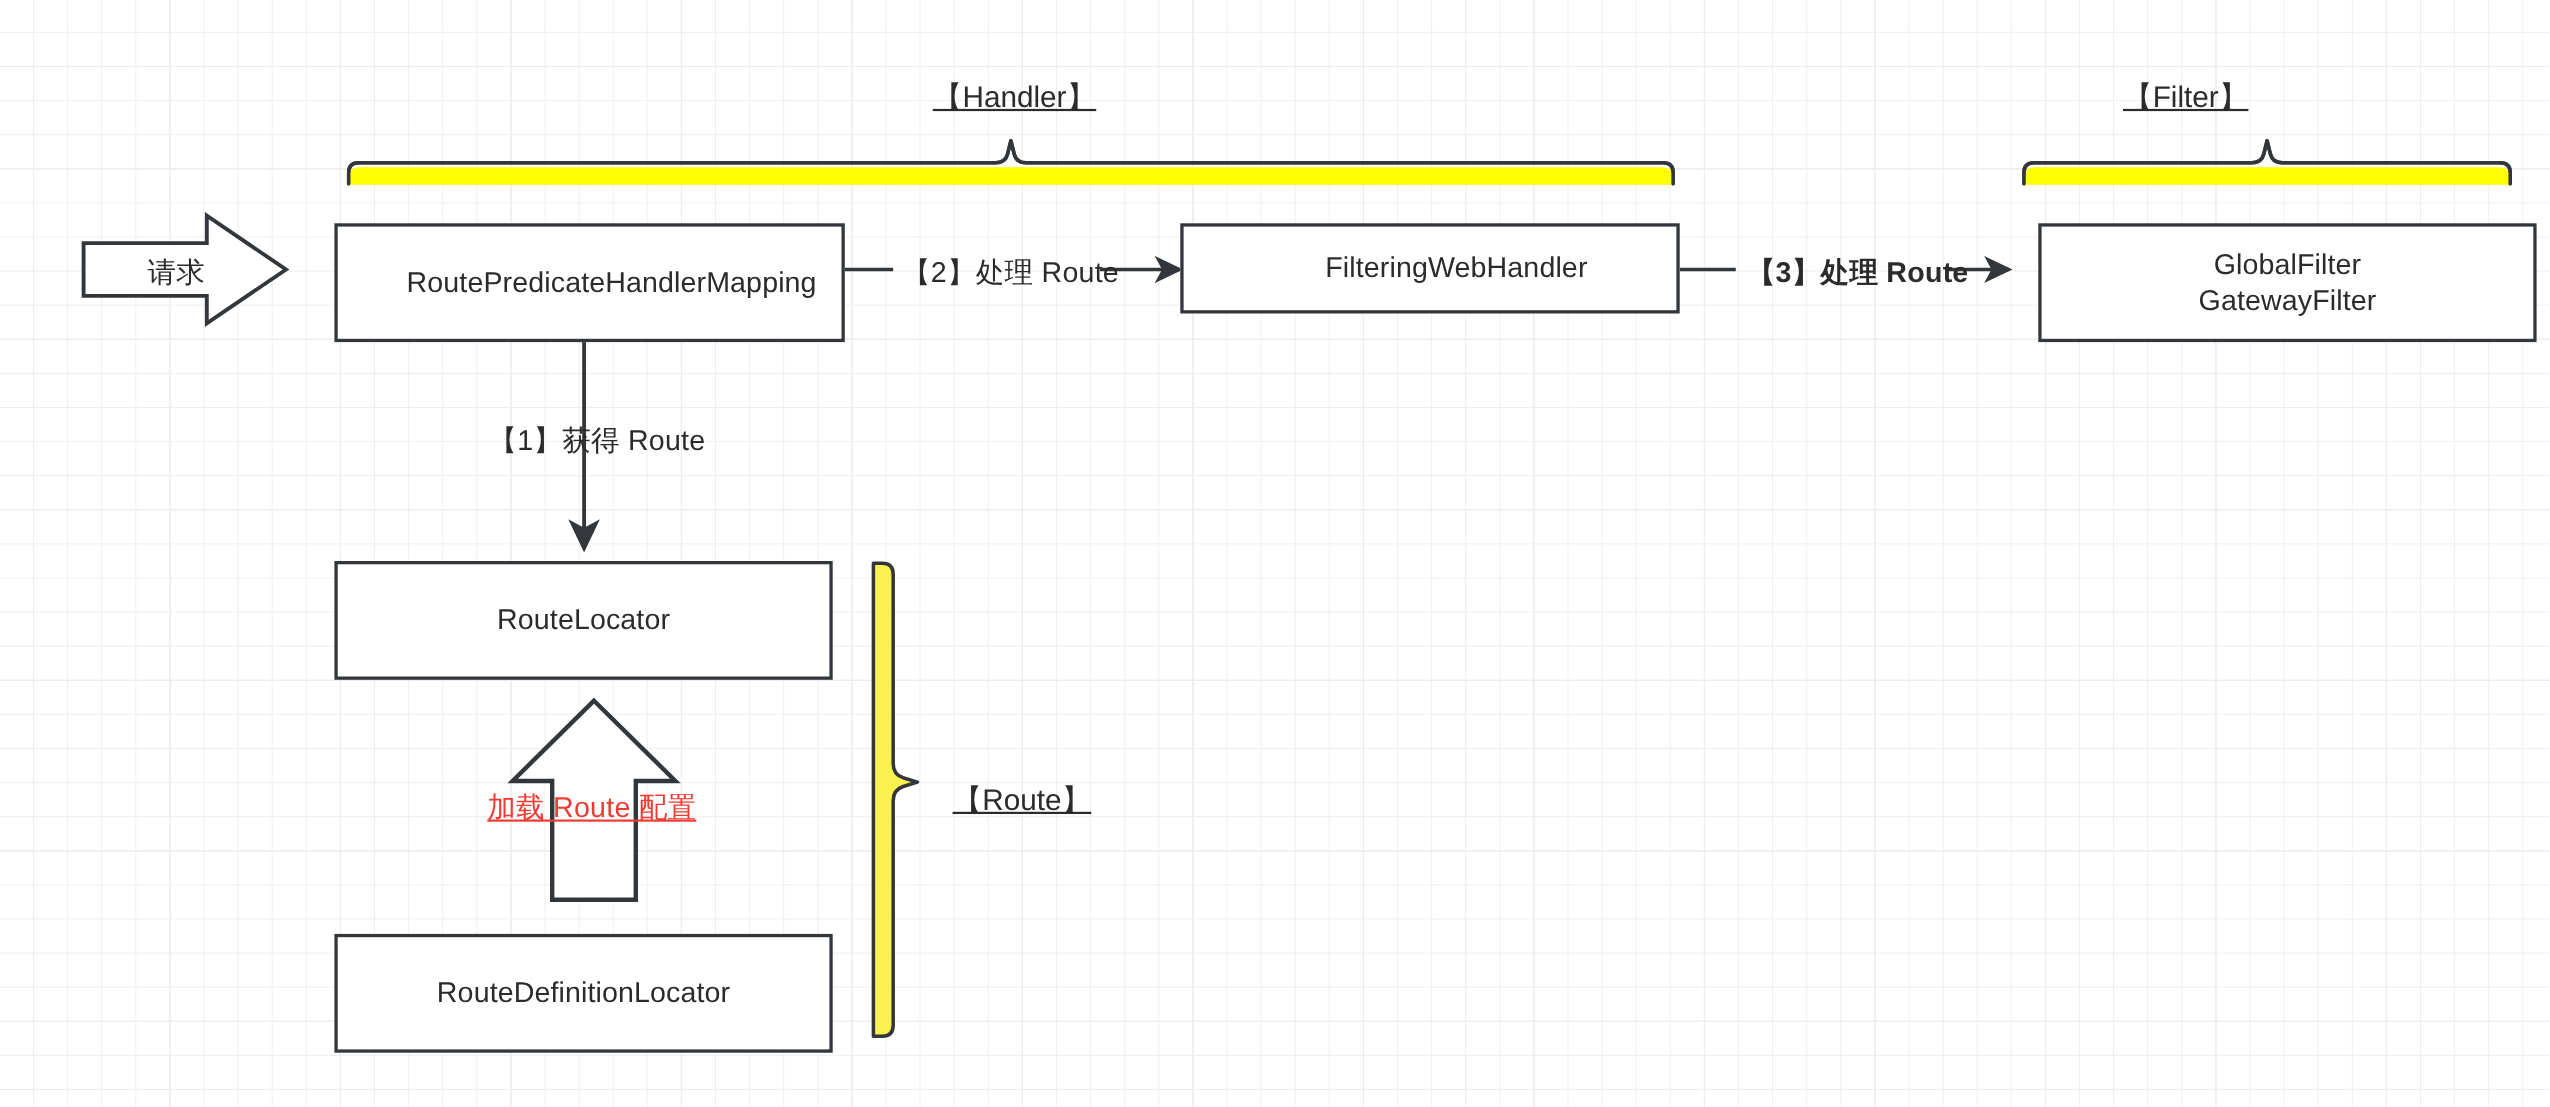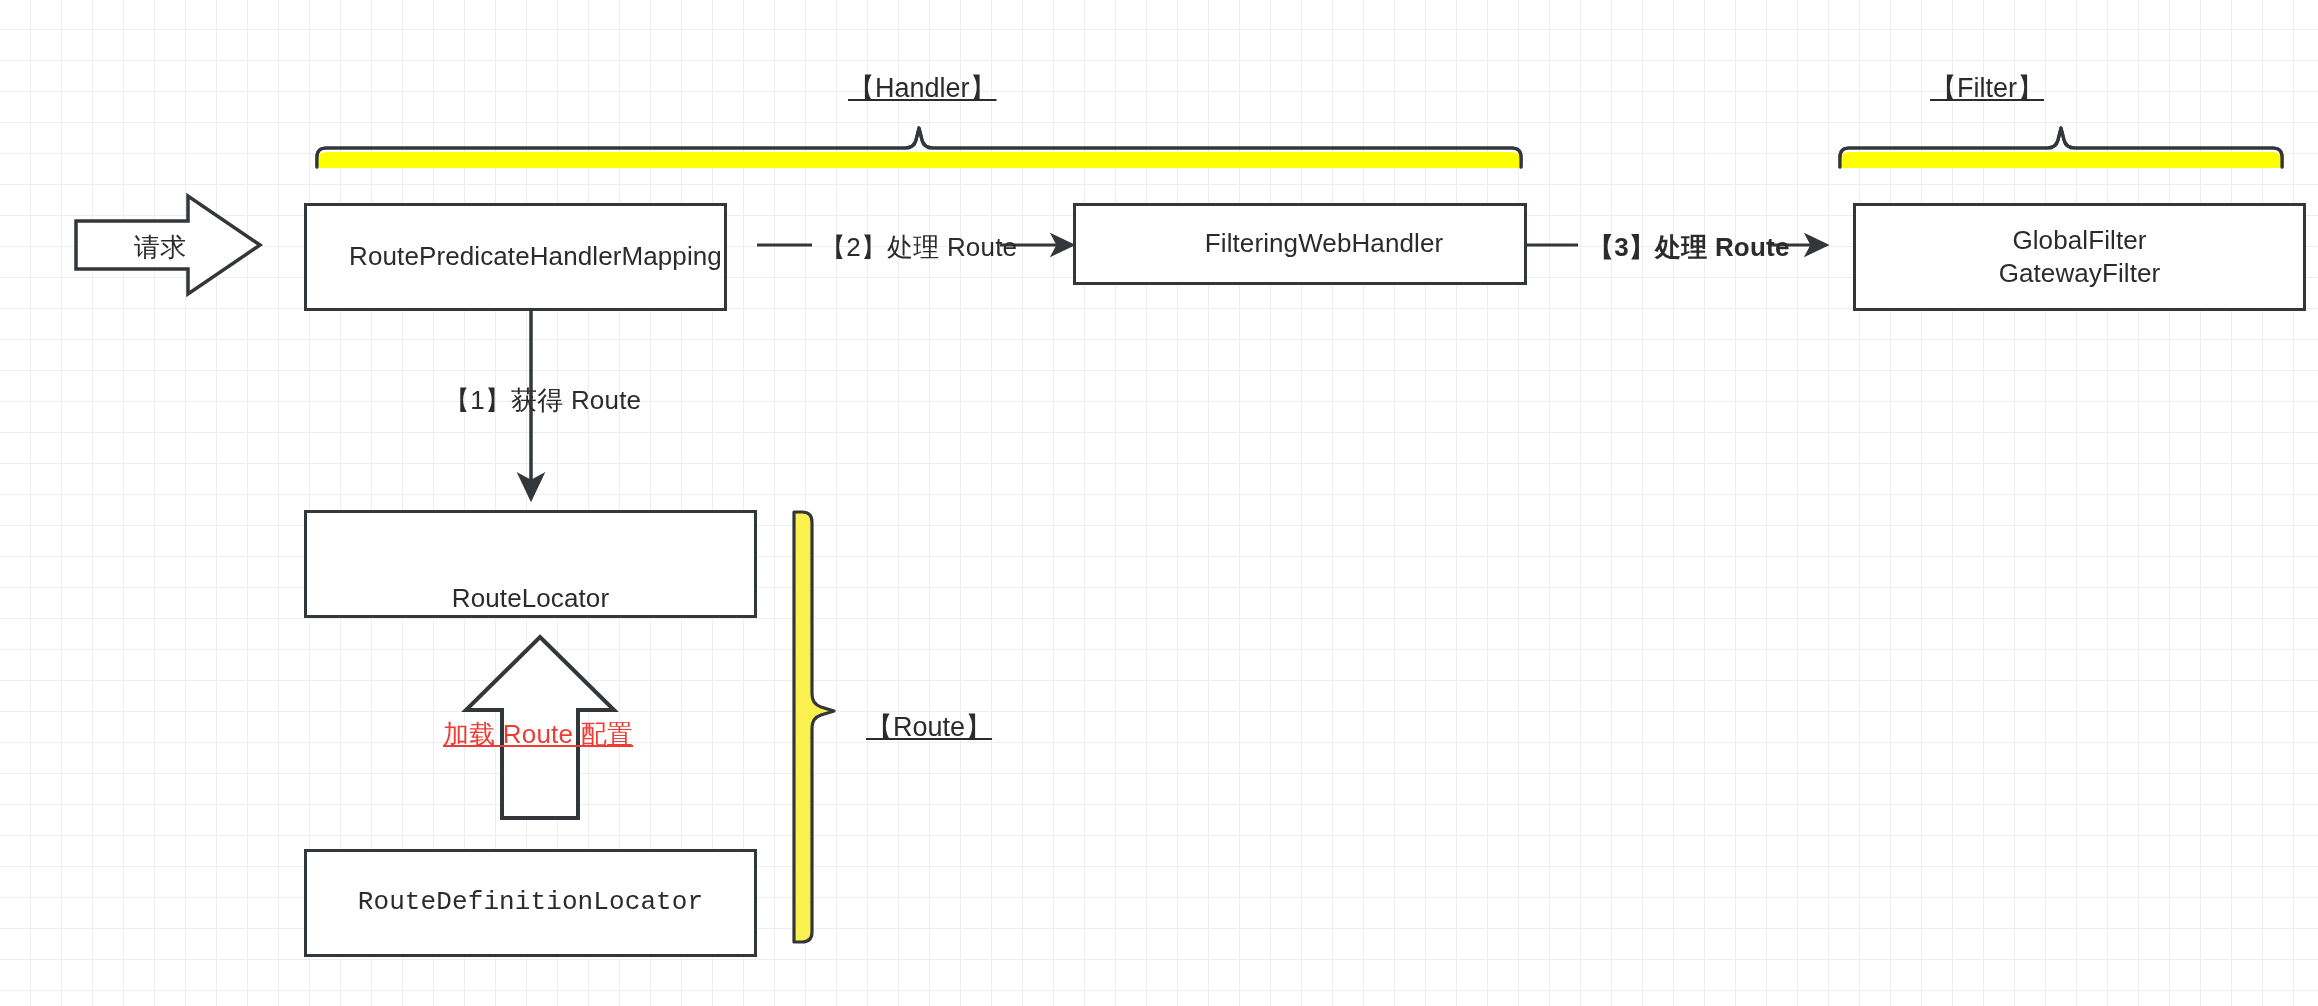--- a/index.html
+++ b/index.html
@@ -117,38 +117,38 @@
       <path d="M1841,168 L1841,159 Q1841,152 1850,152 L2272,152 Q2281,152 2281,159 L2281,168 Z" fill="#ffff00" stroke="none"></path>
       <path d="M1840,167 L1840,157 Q1840,148 1849,148 L2047,148 Q2056,148 2058,140 L2061,128 L2064,140 Q2066,148 2075,148 L2273,148 Q2282,148 2282,157 L2282,167" fill="none" stroke="#33373b" stroke-width="3.2" stroke-linejoin="round" stroke-linecap="round"></path>
     </g>
 
     <g>
       <path d="M794,512 L802,512 Q812,512 812,522 L812,694 Q812,704 821,707 L834,711 L821,715 Q812,718 812,728 L812,932 Q812,942 802,942 L794,942 Z" fill="#faf14f" stroke="#33373b" stroke-width="3.2" stroke-linejoin="round" stroke-linecap="round"></path>
     </g>
 
   </svg>
 
-  <div class="node-box" style="left:304px; top:203px; width:423px; height:108px;padding-left:40px;">
+  <div class="node-box" style="left:304px; top:203px; width:464px; height:108px;padding-left:40px;">
     <span>RoutePredicateHandlerMapping</span>
   </div>
 
   <div class="node-box" style="left:1073px; top:203px; width:454px; height:82px;padding-left:48px;">
     <span>FilteringWebHandler</span>
   </div>
 
   <div class="node-box" style="left:1829px; top:203px; width:453px; height:108px; flex-direction:column;margin-left:24px;">
     <span>GlobalFilter</span>
     <span>GatewayFilter</span>
   </div>
 
-  <div class="node-box" style="left:304px; top:510px; width:453px; height:108px;align-items:flex-end;">
+  <div class="node-box" style="left:304px; top:510px; width:453px; height:108px;">
     <span>RouteLocator</span>
   </div>
 
-  <div class="node-box" style="left:304px; top:849px; width:453px; height:108px;font-family:Liberation Mono, monospace;">
+  <div class="node-box" style="left:304px; top:849px; width:453px; height:108px;">
     <span>RouteDefinitionLocator</span>
   </div>
 
   <div class="label-text" style="left:134px; top:230px; width:100px; ">请求</div>
 
   <div class="label-text" style="left:444px; top:383px;">【1】获得 Route</div>
 
   <div class="label-text" style="left:820px; top:230px;">【2】处理 Route</div>
 
   <div class="label-text" style="left:1588px; top:230px;font-weight:bold;">【3】处理 Route</div>

